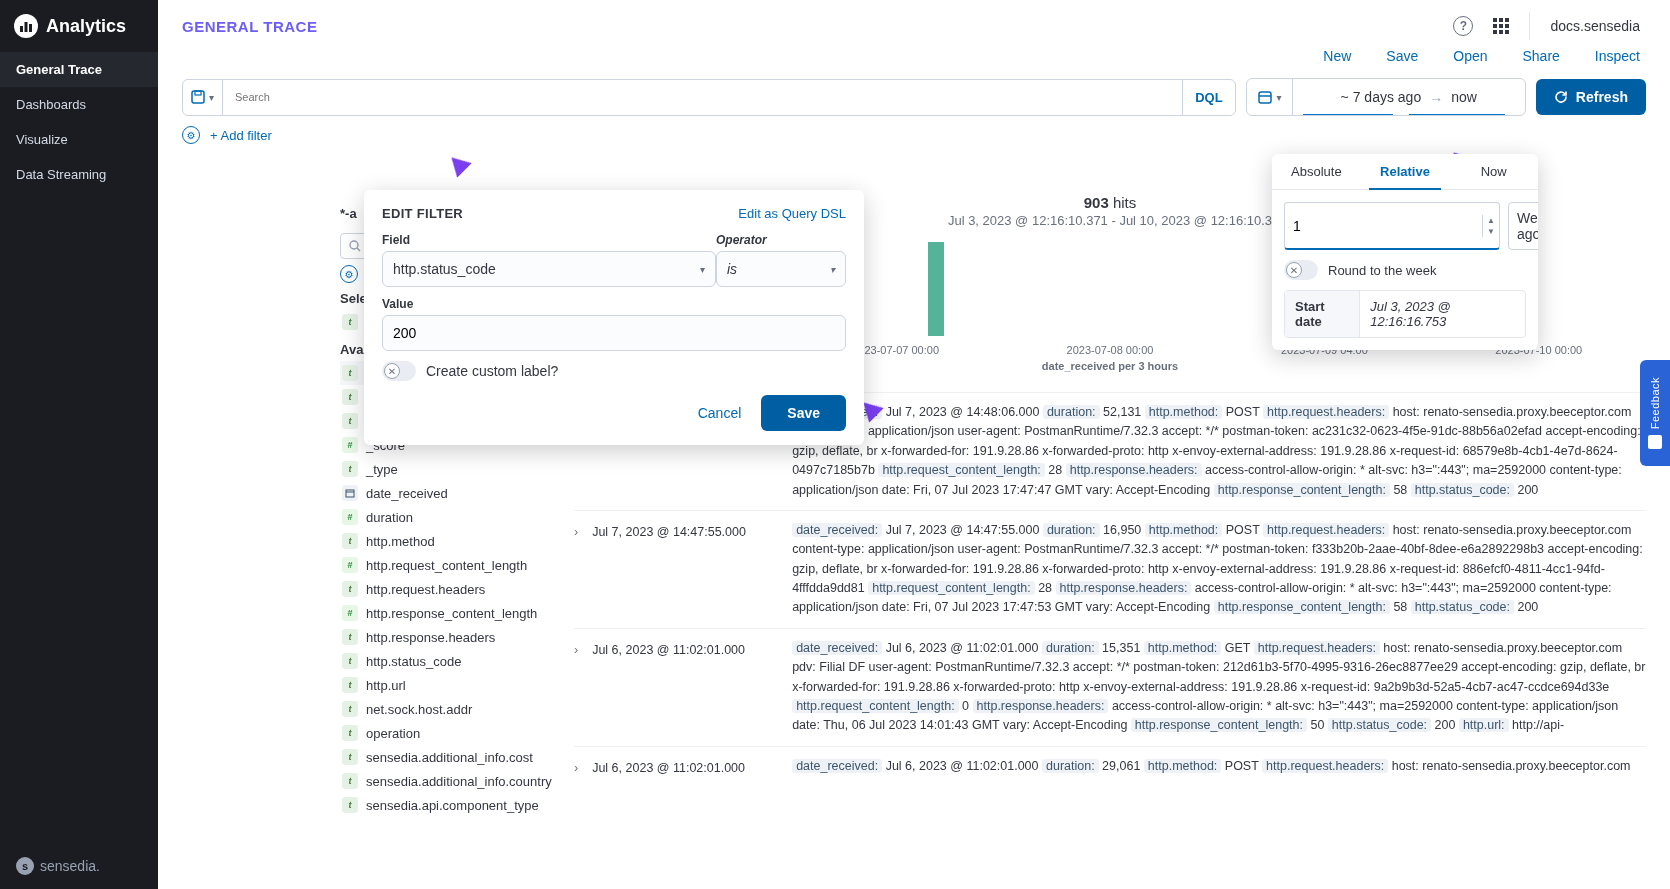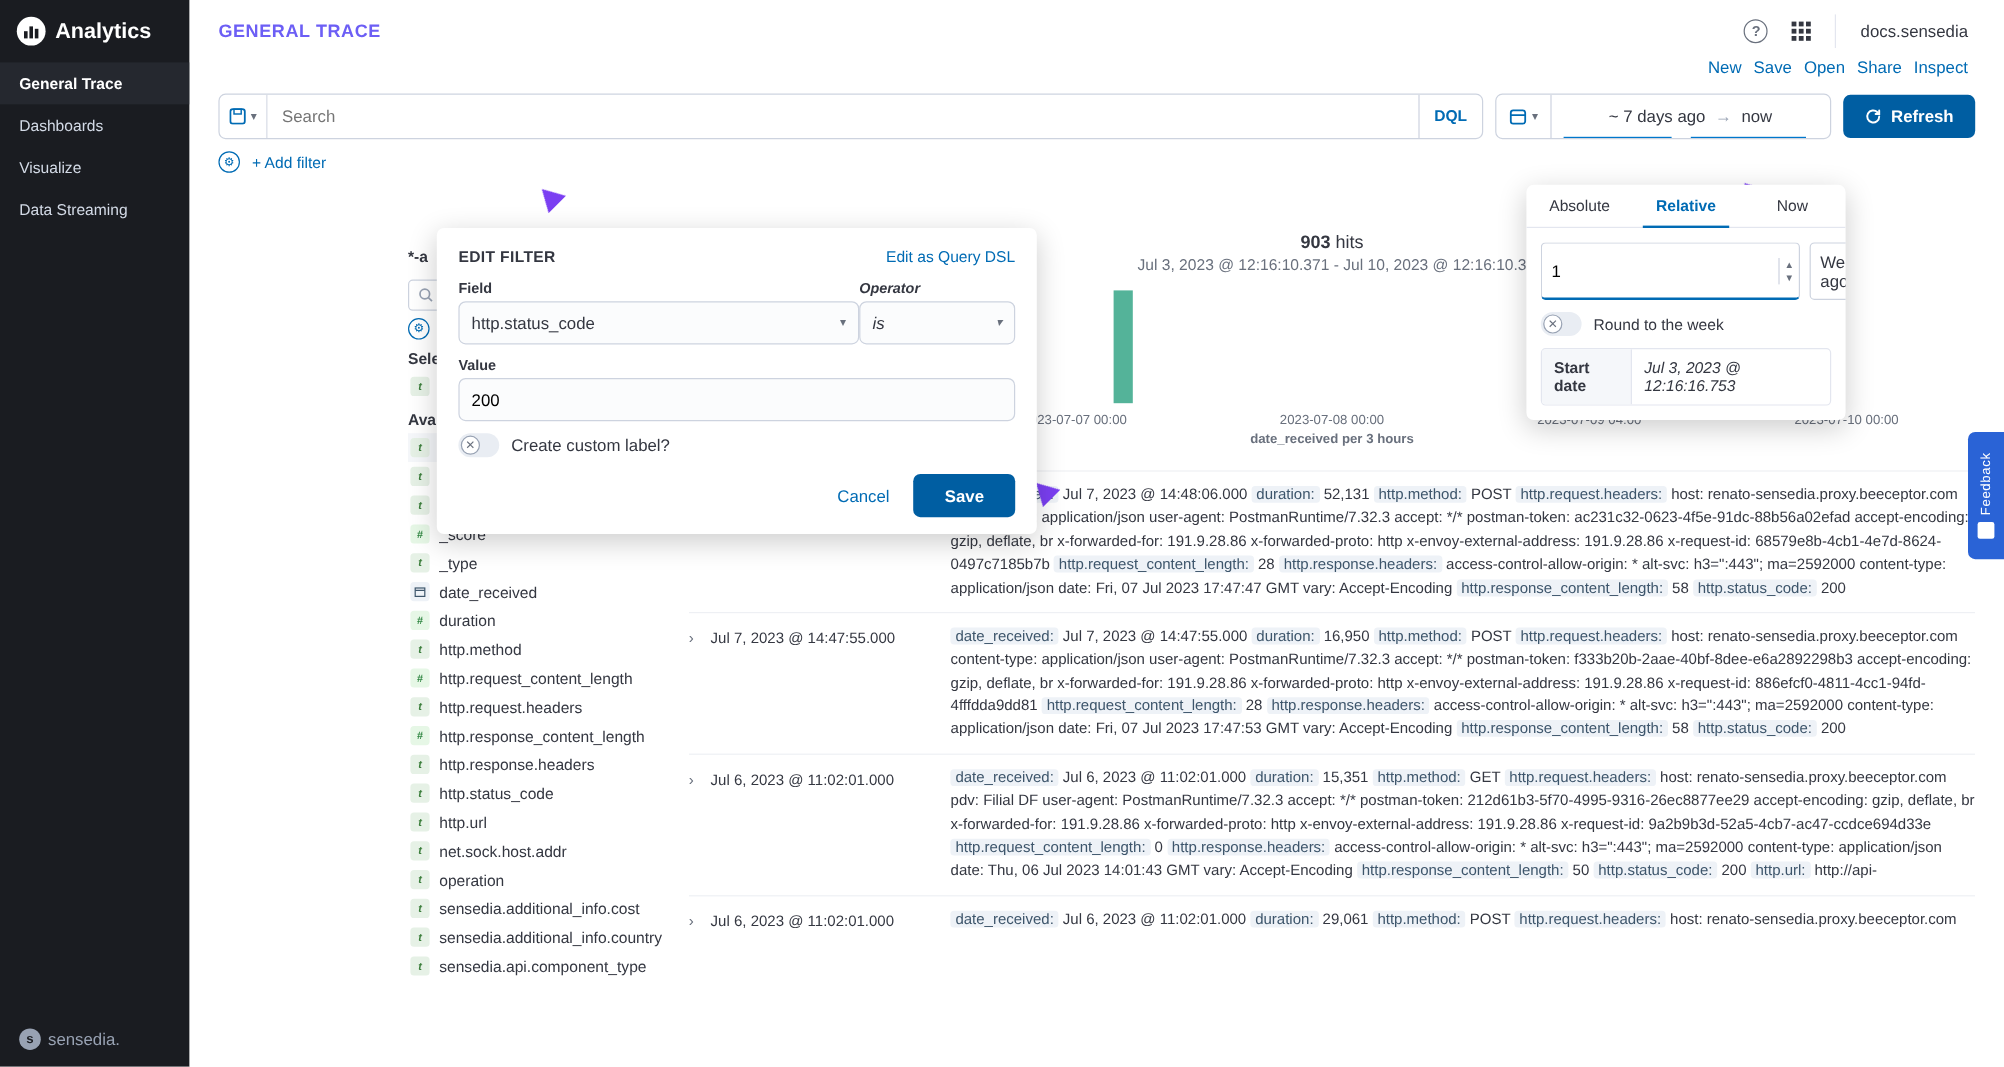--- a/index.html
+++ b/index.html
@@ -20,28 +20,28 @@
 
 .header { display: flex; align-items: center; justify-content: space-between; padding: 12px 30px 4px 24px; }
 .header-title { color: #6c5ef5; font-weight: 700; letter-spacing: 0.5px; font-size: 15px; }
 .header-right { display: flex; align-items: center; gap: 20px; color: #69707d; }
 .header-icon { width: 20px; height: 20px; display:flex; align-items:center; justify-content:center; border-radius:50%; border:1.5px solid #69707d; font-size:12px; font-weight:700; cursor:pointer; }
 .apps-icon { display:grid; grid-template-columns:repeat(3,4px); grid-template-rows:repeat(3,4px); gap:2px; cursor:pointer;}
 .apps-icon span{background:#343741;}
 .header-divider { width:1px; height:28px; background:#e3e6ef; }
 .header-user { font-size:14px; color:#343741; }
 
-.action-links { display:flex; justify-content:flex-end; gap:10px; padding:4px 30px 10px 0; font-size:14px; }
+.action-links { display:flex; justify-content:flex-end; gap:35px; padding:4px 30px 10px 0; font-size:14px; }
 .action-links a { color:#006bb4; text-decoration:none; cursor:pointer; }
 
 
 .query-row { display:flex; gap:10px; padding:4px 24px 6px 24px; align-items:center; }
 .qr-left { flex:1; display:flex; border:1px solid #cdd3df; border-radius:6px; overflow:hidden; background:#fff; min-width:0;}
 .qr-saved { display:flex; align-items:center; padding:0 8px; border-right:1px solid #cdd3df; color:#006bb4; cursor:pointer; font-size:13px; gap:4px;}
-.qr-input { flex:1; border:none; padding:10px 12px; font-size:14px; color:#14532d; outline:none; }
+.qr-input { flex:1; border:none; padding:10px 12px; font-size:11px; color:#14532d; outline:none; }
 .qr-dql { padding:10px 12px; border-left:1px solid #cdd3df; color:#006bb4; font-weight:600; cursor:pointer; font-size:13px;}
 .qr-date { display:flex; border:1px solid #cdd3df; border-radius:6px; overflow:hidden; }
 .qr-cal { display:flex; align-items:center; gap:4px; padding:0 10px; border-right:1px solid #cdd3df; color:#006bb4; cursor:pointer;}
 .qr-range { padding:10px 48px; font-size:14px; display:flex; gap:8px; align-items:center; position:relative;}
 .qr-range .arrow{color:#98a2b3;}
 .qr-range-underline{position:absolute; bottom:-1px; height:2px; background:#07c;}
 .refresh-btn { background:#005ea2; color:#fff; border:none; border-radius:6px; padding:10px 18px; font-size:14px; font-weight:600; display:flex; align-items:center; gap:8px; cursor:pointer;}
 .refresh-btn svg{stroke:#fff;}
 
 

